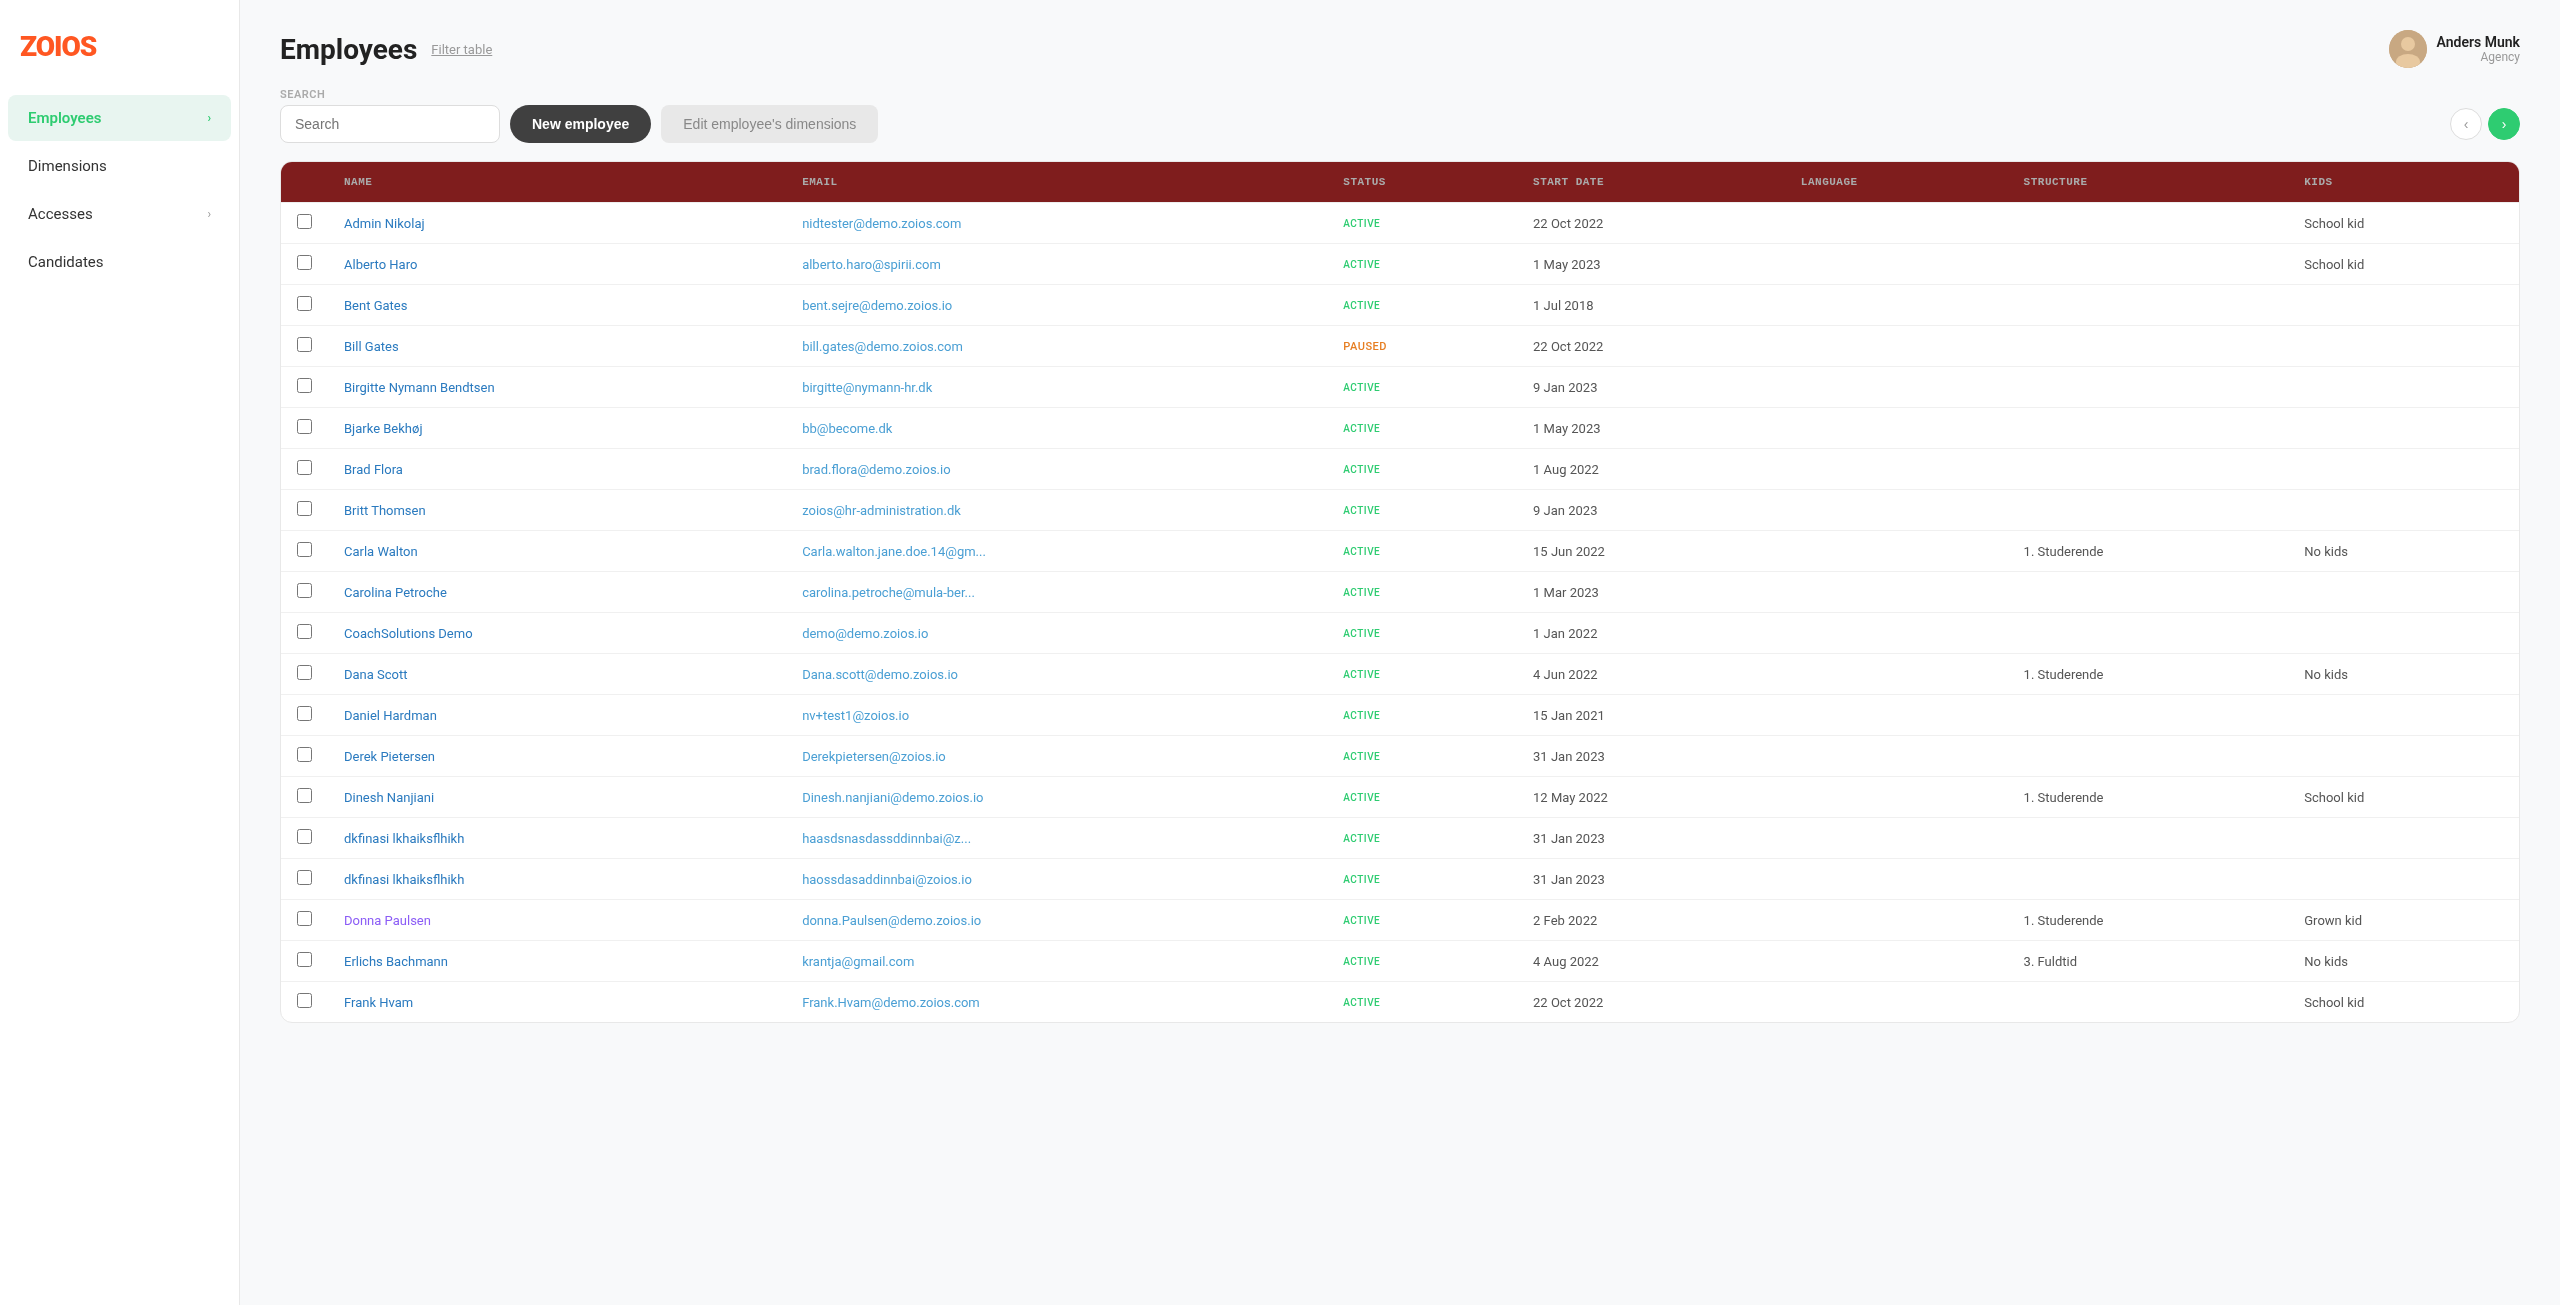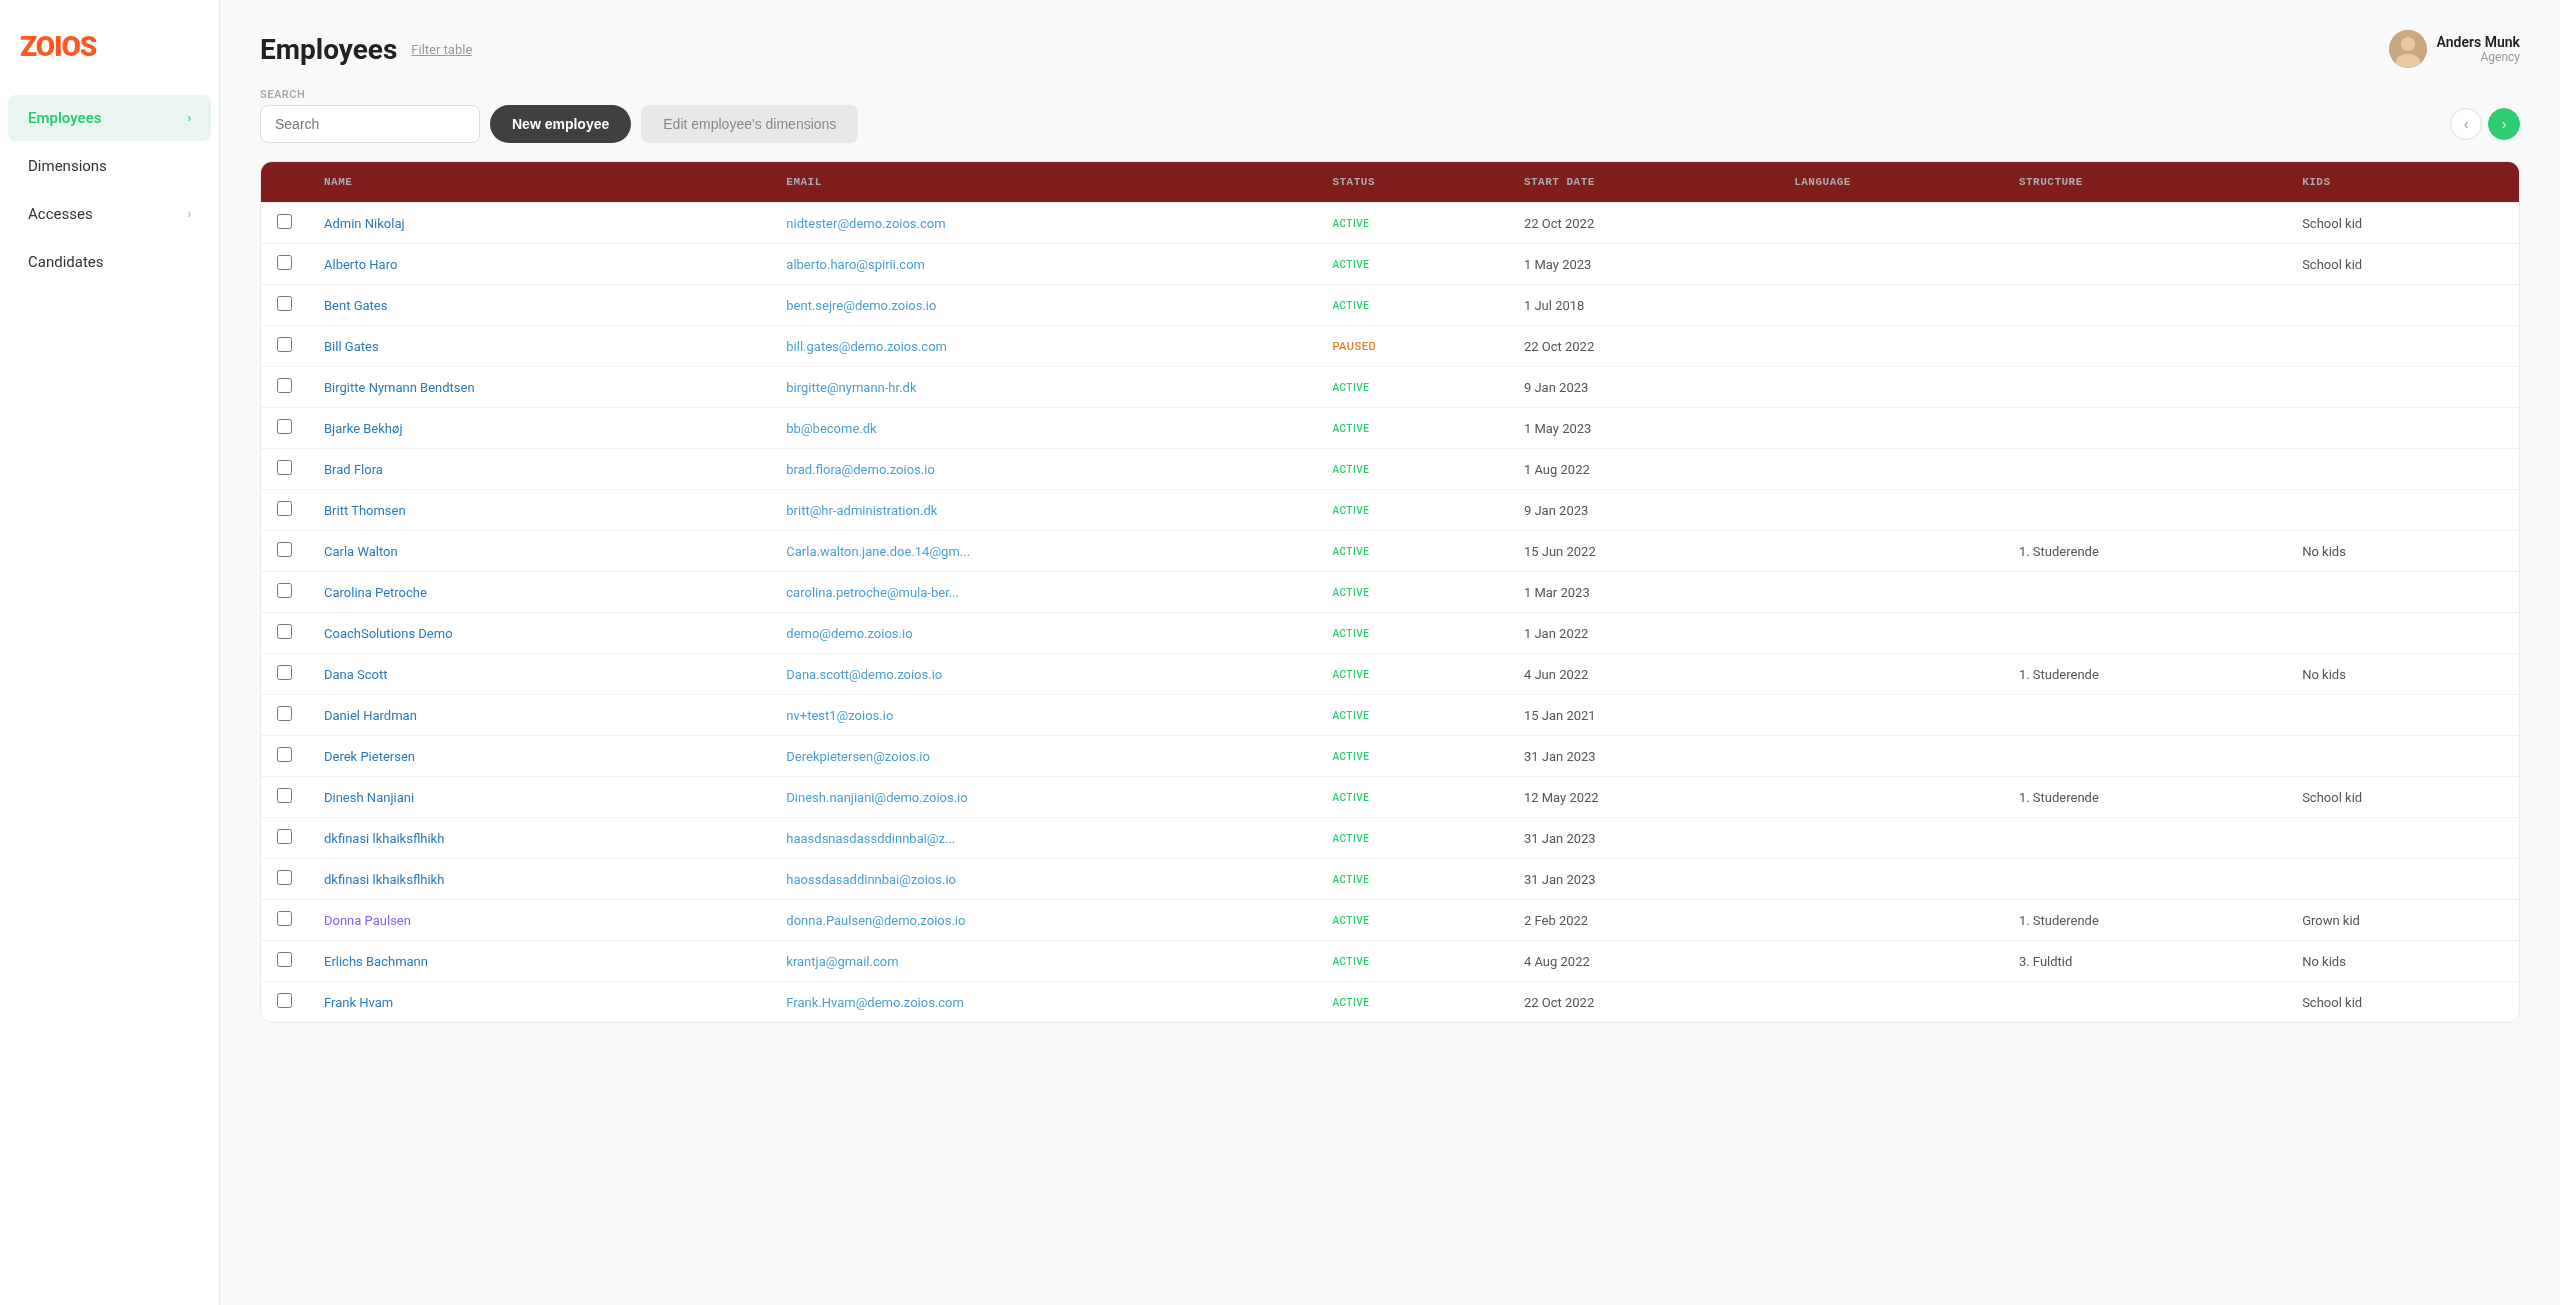--- a/index.html
+++ b/index.html
@@ -1,20 +1,20 @@
 <!DOCTYPE html>
 <html><head>
   <meta charset="utf-8">
   <style>
     * { box-sizing: border-box; margin: 0; padding: 0; }
     body { font-family: -apple-system, BlinkMacSystemFont, 'Segoe UI', Roboto, sans-serif; background: #f8f9fa; display: flex; min-height: 100vh; }
 
     
     .sidebar {
-      width: 220px;
+      width: 240px;
       background: #fff;
       border-right: 1px solid #e8e8e8;
       padding-top: 20px;
       flex-shrink: 0;
     }
     .logo {
       padding: 10px 20px 30px 20px;
     }
     .logo-text {
       font-size: 28px;
@@ -389,21 +389,21 @@
             <td class="email">brad.flora@demo.zoios.io</td>
             <td class="status-active">ACTIVE</td>
             <td class="date">1 Aug 2022</td>
             <td></td>
             <td class="structure"></td>
             <td class="kids"></td>
           </tr>
           <tr>
             <td class="checkbox-cell"><input type="checkbox" style=""></td>
             <td style="color: rgb(42, 122, 191); cursor: pointer;">Britt Thomsen</td>
-            <td class="email">britt@hr-administration.dk</td>
+            <td class="email">zoios@hr-administration.dk</td>
             <td class="status-active">ACTIVE</td>
             <td class="date">9 Jan 2023</td>
             <td></td>
             <td class="structure"></td>
             <td class="kids"></td>
           </tr>
           <tr>
             <td class="checkbox-cell"><input type="checkbox" style=""></td>
             <td style="color: rgb(42, 122, 191); cursor: pointer;">Carla Walton</td>
             <td class="email">Carla.walton.jane.doe.14@gm...</td>

